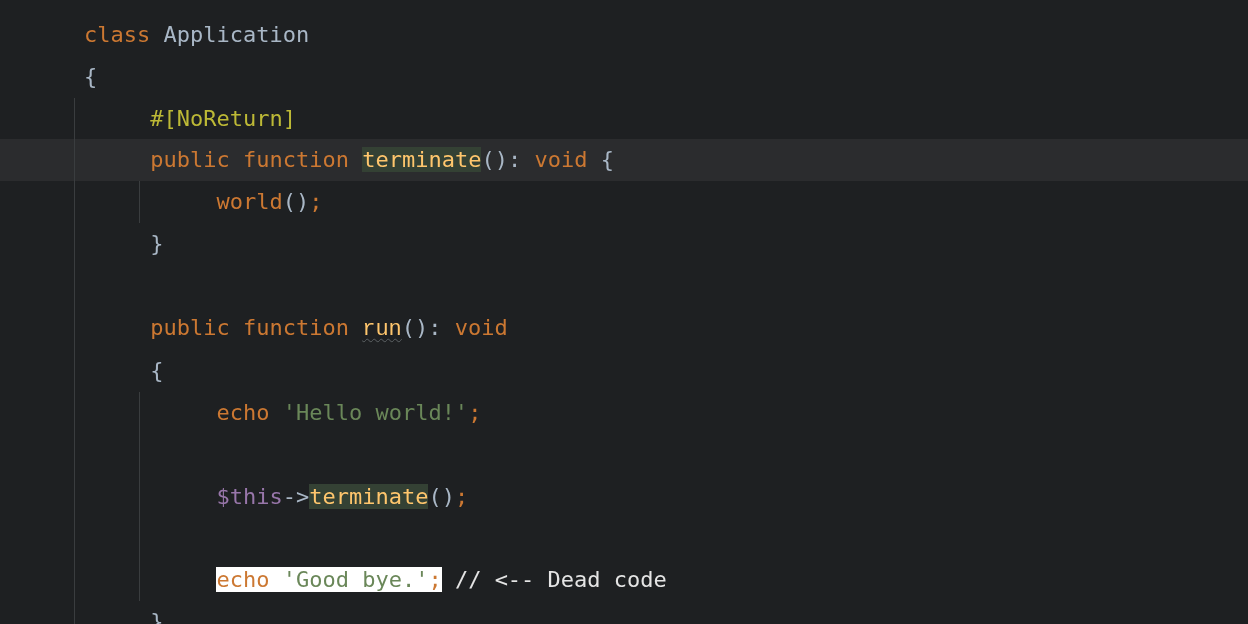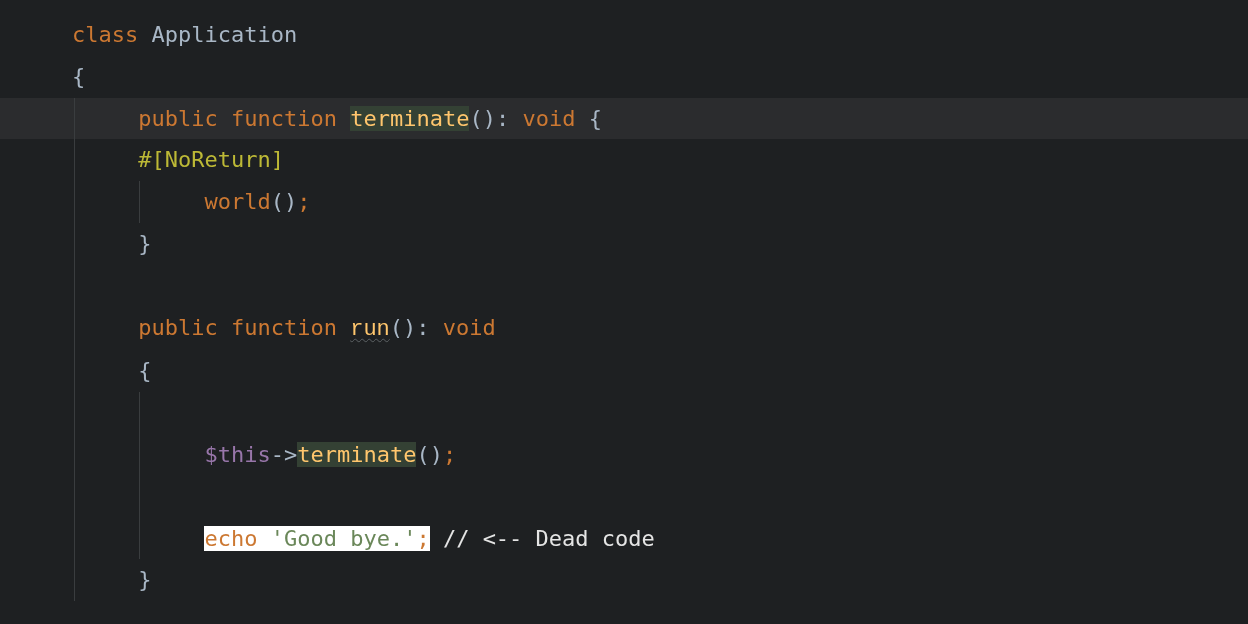--- a/index.html
+++ b/index.html
@@ -13,21 +13,21 @@
       width: 1248px;
       height: 624px;
     }
     .editor {
       padding-top: 14px;
       position: relative;
     }
     .line {
       white-space: pre;
       position: relative;
-      padding-left: 4px;
+      padding-left: 16px;
     }
     .line.highlighted {
       background: rgba(70, 70, 70, 0.35);
     }
     .gutter {
       display: inline-block;
       width: 68px;
     }
     .indent-guide {
       border-left: 1px solid #3a3d3f;
@@ -68,25 +68,26 @@
     .dead-echo { color: #cc7832; }
     .dead-string { color: #6a8759; }
     .dead-semi { color: #cc7832; }
   </style>
 </head>
 <body>
 
 <div class="editor">
   <div class="line"><span class="gutter"></span><span class="kw-class">class</span> <span class="class-name">Application</span></div>
   <div class="line"><span class="gutter"></span><span class="brace">{</span></div>
+  <div class="line"><span class="indent-guide guide1"></span><span class="gutter"></span>     <span class="attribute">#[NoReturn]</span></div>
   <div class="line highlighted"><span class="indent-guide guide1"></span><span class="gutter"></span>     <span class="kw-public">public</span> <span class="kw-function">function</span> <span class="func-name hl">terminate</span><span class="paren">()</span><span class="colon">:</span> <span class="type-void">void</span> <span class="brace">{</span></div>
-  <div class="line"><span class="indent-guide guide1"></span><span class="gutter"></span>     <span class="attribute">#[NoReturn]</span></div>
   <div class="line"><span class="indent-guide guide1"></span><span class="indent-guide guide2"></span><span class="gutter"></span>          <span class="kw-exit">world</span><span class="paren">()</span><span class="semi">;</span></div>
   <div class="line"><span class="indent-guide guide1"></span><span class="gutter"></span>     <span class="brace">}</span></div>
   <div class="line"><span class="indent-guide guide1"></span><span class="gutter"></span></div>
   <div class="line"><span class="indent-guide guide1"></span><span class="gutter"></span>     <span class="kw-public">public</span> <span class="kw-function">function</span> <span class="func-name wavy">run</span><span class="paren">()</span><span class="colon">:</span> <span class="type-void">void</span></div>
   <div class="line"><span class="indent-guide guide1"></span><span class="gutter"></span>     <span class="brace">{</span></div>
+  <div class="line"><span class="indent-guide guide1"></span><span class="indent-guide guide2"></span><span class="gutter"></span>          <span class="kw-echo">echo</span> <span class="string">'Hello world!'</span><span class="semi">;</span></div>
   <div class="line"><span class="indent-guide guide1"></span><span class="indent-guide guide2"></span><span class="gutter"></span></div>
   <div class="line"><span class="indent-guide guide1"></span><span class="indent-guide guide2"></span><span class="gutter"></span>          <span class="var">$this</span><span class="arrow">-&gt;</span><span class="method-call hl">terminate</span><span class="paren">()</span><span class="semi">;</span></div>
   <div class="line"><span class="indent-guide guide1"></span><span class="indent-guide guide2"></span><span class="gutter"></span></div>
   <div class="line"><span class="indent-guide guide1"></span><span class="indent-guide guide2"></span><span class="gutter"></span>          <span class="dead"><span class="dead-echo">echo</span> <span class="dead-string">'Good bye.'</span><span class="dead-semi">;</span></span> <span class="comment">// &lt;-- Dead code</span></div>
   <div class="line"><span class="indent-guide guide1"></span><span class="gutter"></span>     <span class="brace">}</span></div>
 </div>
 
 </body></html>

